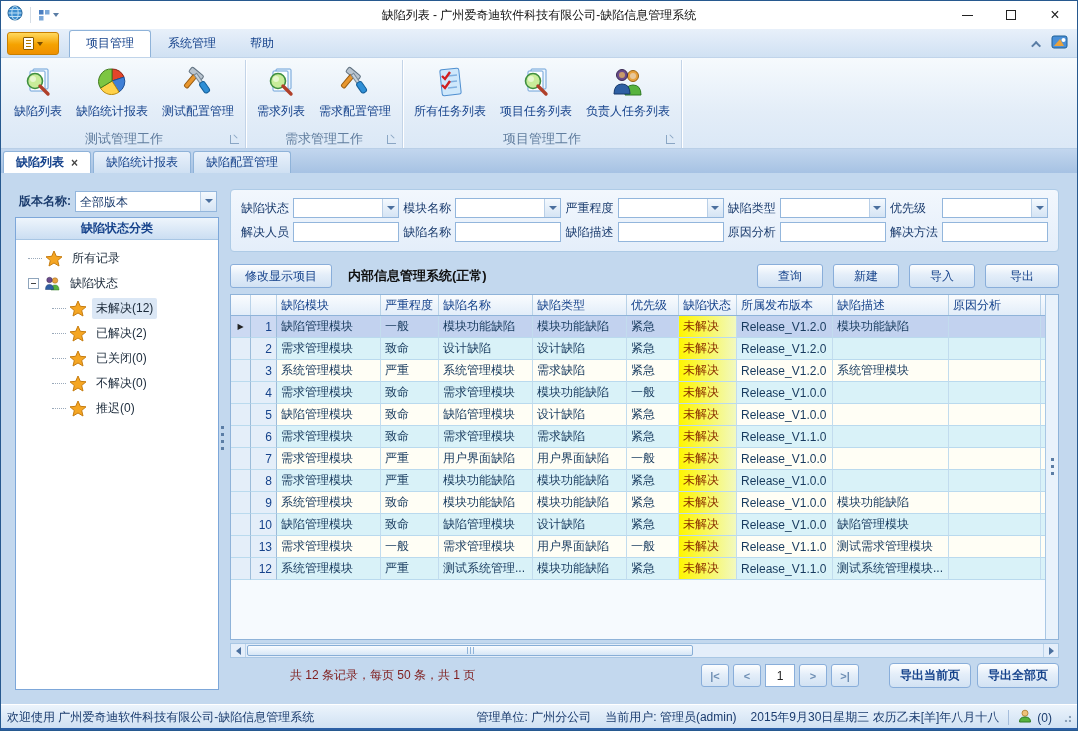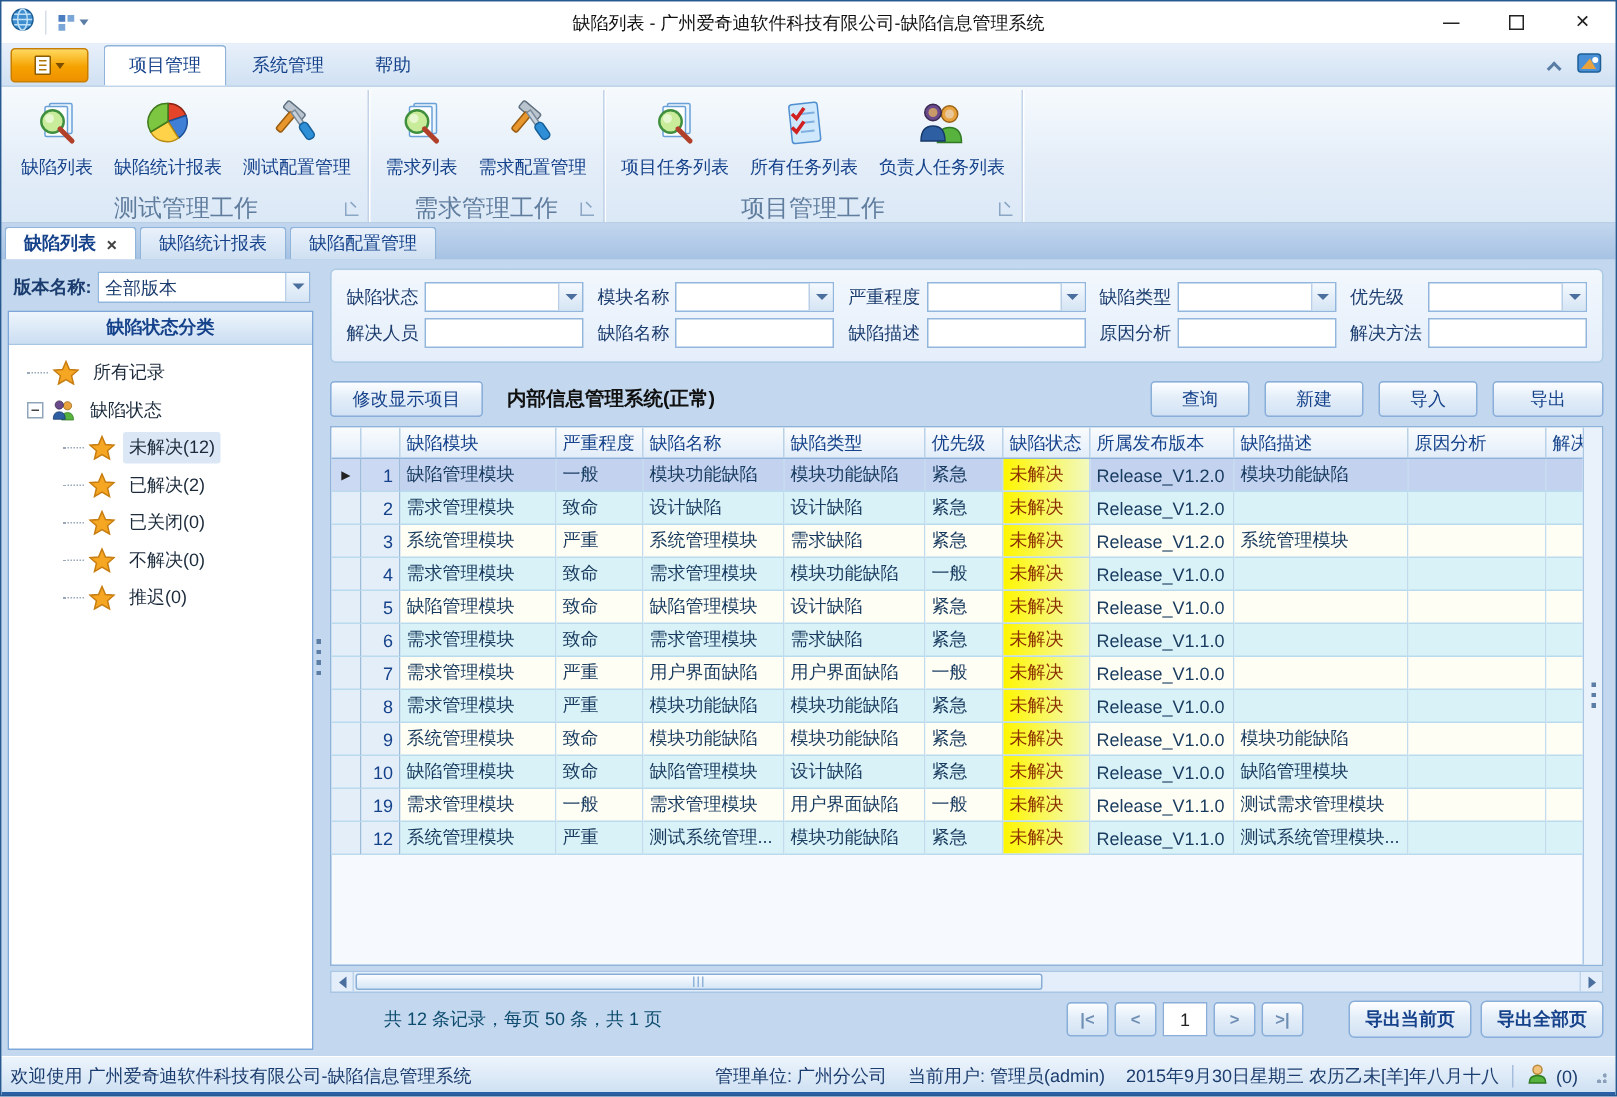--- a/index.html
+++ b/index.html
@@ -33,33 +33,33 @@
   .ribbon-right { position:absolute; right:8px; top:5px; display:flex; align-items:center; gap:10px; }
   .chev-up { width:7px; height:7px; border-left:2px solid #5a7da5; border-top:2px solid #5a7da5; transform:rotate(45deg) translateY(2px); }
 
   
   .ribbon-body { height:91px; background:linear-gradient(#f6fafd,#e3edf8 60%,#dbe8f6); display:flex; padding:2px 0 0 2px; flex:0 0 auto; border-bottom:1px solid #b9cfe7; }
   .rib-group { display:flex; flex-direction:column; border-right:1px solid #c3d4e8; box-shadow:1px 0 0 #ffffff; padding:2px 4px 0; }
   .rib-buttons { display:flex; flex:1; align-items:flex-start; }
   .rib-btn { display:flex; flex-direction:column; align-items:center; padding:2px 7px; border-radius:3px; }
   .rib-ico { width:36px; height:36px; display:flex; align-items:center; justify-content:center; }
   .rib-label { font-size:12px; color:#15428b; margin-top:3px; white-space:nowrap; }
-  .rib-caption { height:18px; display:flex; align-items:center; justify-content:center; position:relative; font-size:16px; color:#607d9e; }
+  .rib-caption { height:18px; display:flex; align-items:center; justify-content:center; position:relative; font-size:13px; color:#607d9e; }
   .launcher { position:absolute; right:2px; bottom:4px; width:9px; height:9px; border-left:1px solid #8aa6c4; border-bottom:1px solid #8aa6c4; }
   .launcher::after { content:""; position:absolute; right:1px; top:1px; width:5px; height:1px; background:#8aa6c4; transform:rotate(45deg); }
 
   
   .doc-tabstrip { height:24px; background:linear-gradient(#c2d6ee,#a6c2e3); display:flex; align-items:flex-end; padding-left:2px; flex:0 0 auto; }
   .doc-tab { height:22px; display:flex; align-items:center; padding:0 12px; font-size:12px; color:#15428b;
              background:linear-gradient(#e9f1fb,#cfe0f2); border:1px solid #8fb3d9; border-bottom:none; border-radius:3px 3px 0 0; margin-right:2px; }
   .doc-tab.active { background:#fff; font-weight:bold; }
   .tab-close { margin-left:7px; font-size:12px; color:#444; font-weight:bold; }
 
   
-  .content { flex:1; display:flex; padding:4px; background:#c3d8ee; min-height:0; }
+  .content { flex:1; display:flex; padding:14px; background:#c3d8ee; min-height:0; }
 
   
   .left-panel { width:204px; display:flex; flex-direction:column; }
   .version-row { height:26px; display:flex; align-items:center; padding:2px 2px 0 4px; }
   .version-label { font-size:12px; font-weight:bold; color:#1b3c6e; margin-right:4px; white-space:nowrap; }
   .combo { flex:1; height:21px; background:#fff; border:1px solid #93b6dc; display:flex; }
   .combo-box { flex:1; font-size:12px; color:#1b3c6e; padding:2px 4px; white-space:nowrap; overflow:hidden; }
   .combo-btn { width:16px; border-left:1px solid #b9cfe7; background:linear-gradient(#f4f9fe,#d5e4f4); display:flex; align-items:center; justify-content:center; }
   .combo-btn::after { content:""; width:0;height:0;border-left:4px solid transparent;border-right:4px solid transparent;border-top:4px solid #4a6f9e; }
   .class-panel { flex:1; margin-top:4px; border:1px solid #7da7d9; background:#fff; display:flex; flex-direction:column; min-height:0; }
@@ -117,21 +117,21 @@
   .hs-arrow.right { border-right:none; border-left:1px solid #bdd4ea; }
   .tri-l { width:0;height:0;border-top:4px solid transparent;border-bottom:4px solid transparent;border-right:5px solid #4a6f9e; }
   .tri-r { width:0;height:0;border-top:4px solid transparent;border-bottom:4px solid transparent;border-left:5px solid #4a6f9e; }
   .hs-track { flex:1; position:relative; }
   .hs-thumb { position:absolute; left:1px; top:1px; bottom:1px; width:56%; border:1px solid #88aed6; border-radius:2px;
               background:linear-gradient(#fbfdff,#d6e6f6); display:flex; align-items:center; justify-content:center; gap:2px; }
   .hs-thumb i { width:1px; height:7px; background:#8fb3d9; }
 
   
   .pager-row { display:flex; align-items:center; margin-top:5px; gap:6px; }
-  .pager-summary { font-size:12px; color:#0c4a6e; margin-left:36px; margin-right:auto; white-space:nowrap; }
+  .pager-summary { font-size:12px; color:#7f1d1d; margin-left:60px; margin-right:auto; white-space:nowrap; }
   .pg-btn { width:28px; height:23px; padding:0; color:#6f8fb4; font-weight:bold; font-size:11px; }
   .pg-input { width:30px; height:23px; border:1px solid #89aeda; text-align:center; font-size:12px; color:#222; }
   .exp-btn { padding:0 10px; height:25px; border-radius:4px;font-weight:bold; }
 
   
   .statusbar { height:26px; flex:0 0 auto; background:linear-gradient(#ecf4fc,#cddff2); border-top:1px solid #fff;
                display:flex; align-items:center; font-size:12px; color:#1b3c6e; padding:0 6px; position:relative; }
   .statusbar::after { content:""; position:absolute; left:0; right:0; bottom:0; height:2px; background:#2b5fa5; }
   .sb-sep { width:1px; height:15px; background:#a5bddb; margin:0 9px; }
   .sb-right { margin-left:auto; display:flex; align-items:center; }
@@ -282,41 +282,41 @@
         <div class="rib-caption">
           <span>需求管理工作</span>
           <span class="launcher"></span>
         </div>
       </div>
       <div class="rib-group">
         <div class="rib-buttons">
           <div class="rib-btn">
             <span class="rib-ico">
               <svg width="34" height="34" viewBox="0 0 34 34">
-                <rect x="12" y="4" width="15" height="20" rx="1" fill="#eef6fd" stroke="#6aa0d8"></rect>
-                <rect x="9" y="6" width="15" height="20" rx="1" fill="#fdfeff" stroke="#6aa0d8"></rect>
-                <circle cx="14" cy="16" r="7.5" fill="#c9ec9a" stroke="#3f8f3f" stroke-width="1.6"></circle>
-                <circle cx="12" cy="14" r="3" fill="#e7f7cf"></circle>
-                <line x1="19" y1="21" x2="27" y2="29" stroke="#b0402a" stroke-width="3.4" stroke-linecap="round"></line>
-              </svg>
-            </span>
-            <span class="rib-label">项目任务列表</span>
-          </div>
-          <div class="rib-btn">
-            <span class="rib-ico">
-              <svg width="34" height="34" viewBox="0 0 34 34">
                 <rect x="8" y="4" width="19" height="26" rx="2" fill="#cfe8fb" stroke="#4f8fd0" transform="rotate(-6 17 17)"></rect>
                 <line x1="15" y1="11" x2="24" y2="10" stroke="#7fb0e0" stroke-width="1.5"></line>
                 <line x1="15" y1="17" x2="24" y2="16" stroke="#7fb0e0" stroke-width="1.5"></line>
                 <line x1="15" y1="23" x2="24" y2="22" stroke="#7fb0e0" stroke-width="1.5"></line>
                 <path d="M9 11 l3 3 l5 -7" fill="none" stroke="#d02020" stroke-width="2.4"></path>
                 <path d="M9 20 l3 3 l5 -7" fill="none" stroke="#d02020" stroke-width="2.4"></path>
               </svg>
             </span>
             <span class="rib-label">所有任务列表</span>
+          </div>
+          <div class="rib-btn">
+            <span class="rib-ico">
+              <svg width="34" height="34" viewBox="0 0 34 34">
+                <rect x="12" y="4" width="15" height="20" rx="1" fill="#eef6fd" stroke="#6aa0d8"></rect>
+                <rect x="9" y="6" width="15" height="20" rx="1" fill="#fdfeff" stroke="#6aa0d8"></rect>
+                <circle cx="14" cy="16" r="7.5" fill="#c9ec9a" stroke="#3f8f3f" stroke-width="1.6"></circle>
+                <circle cx="12" cy="14" r="3" fill="#e7f7cf"></circle>
+                <line x1="19" y1="21" x2="27" y2="29" stroke="#b0402a" stroke-width="3.4" stroke-linecap="round"></line>
+              </svg>
+            </span>
+            <span class="rib-label">项目任务列表</span>
           </div>
           <div class="rib-btn">
             <span class="rib-ico">
               <svg width="34" height="34" viewBox="0 0 34 34">
                 <circle cx="22" cy="11" r="5.5" fill="#e8a23e" stroke="#9a6414"></circle>
                 <path d="M14 30 q0-10 8-10 q8 0 8 10 Z" fill="#57b33e" stroke="#2f7a22"></path>
                 <circle cx="11" cy="10" r="5.5" fill="#6a4a8a" stroke="#3a2a52"></circle>
                 <path d="M3 29 q0-10 8-10 q8 0 8 10 Z" fill="#2e5fa3" stroke="#16396a"></path>
                 <circle cx="11" cy="10" r="3" fill="#c89a6a"></circle>
                 <circle cx="22" cy="11" r="3" fill="#e8c89a"></circle>
@@ -659,21 +659,21 @@
                 <div class="g-cell" style="width: 94px; flex: 0 0 94px;">设计缺陷</div>
                 <div class="g-cell" style="width: 52px; flex: 0 0 52px;">紧急</div>
                 <div class="g-cell cell-status" style="width: 58px; flex: 0 0 58px;">未解决</div>
                 <div class="g-cell" style="width: 96px; flex: 0 0 96px;">Release_V1.0.0</div>
                 <div class="g-cell" style="width: 116px; flex: 0 0 116px;">缺陷管理模块</div>
                 <div class="g-cell" style="width: 92px; flex: 0 0 92px;"></div>
                 <div class="g-cell" style="width: 70px; flex: 0 0 70px;"></div>
               </div>
               <div class="g-row row-odd">
                 <div class="g-cell cell-ind" style="width: 20px; flex: 0 0 20px;"></div>
-                <div class="g-cell cell-num" style="width: 26px; flex: 0 0 26px;">19</div>
+                <div class="g-cell cell-num" style="width: 26px; flex: 0 0 26px;">13</div>
                 <div class="g-cell" style="width: 104px; flex: 0 0 104px;">需求管理模块</div>
                 <div class="g-cell" style="width: 58px; flex: 0 0 58px;">一般</div>
                 <div class="g-cell" style="width: 94px; flex: 0 0 94px;">需求管理模块</div>
                 <div class="g-cell" style="width: 94px; flex: 0 0 94px;">用户界面缺陷</div>
                 <div class="g-cell" style="width: 52px; flex: 0 0 52px;">一般</div>
                 <div class="g-cell cell-status" style="width: 58px; flex: 0 0 58px;">未解决</div>
                 <div class="g-cell" style="width: 96px; flex: 0 0 96px;">Release_V1.1.0</div>
                 <div class="g-cell" style="width: 116px; flex: 0 0 116px;">测试需求管理模块</div>
                 <div class="g-cell" style="width: 92px; flex: 0 0 92px;"></div>
                 <div class="g-cell" style="width: 70px; flex: 0 0 70px;"></div>

